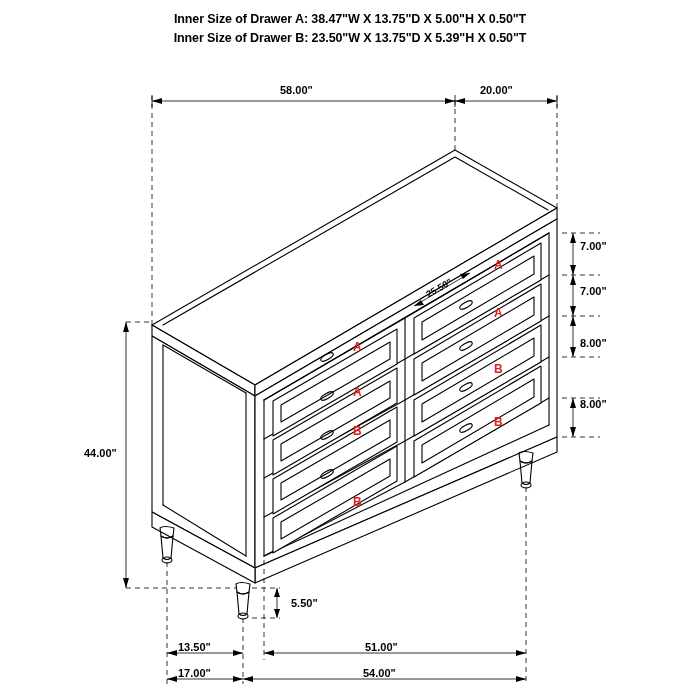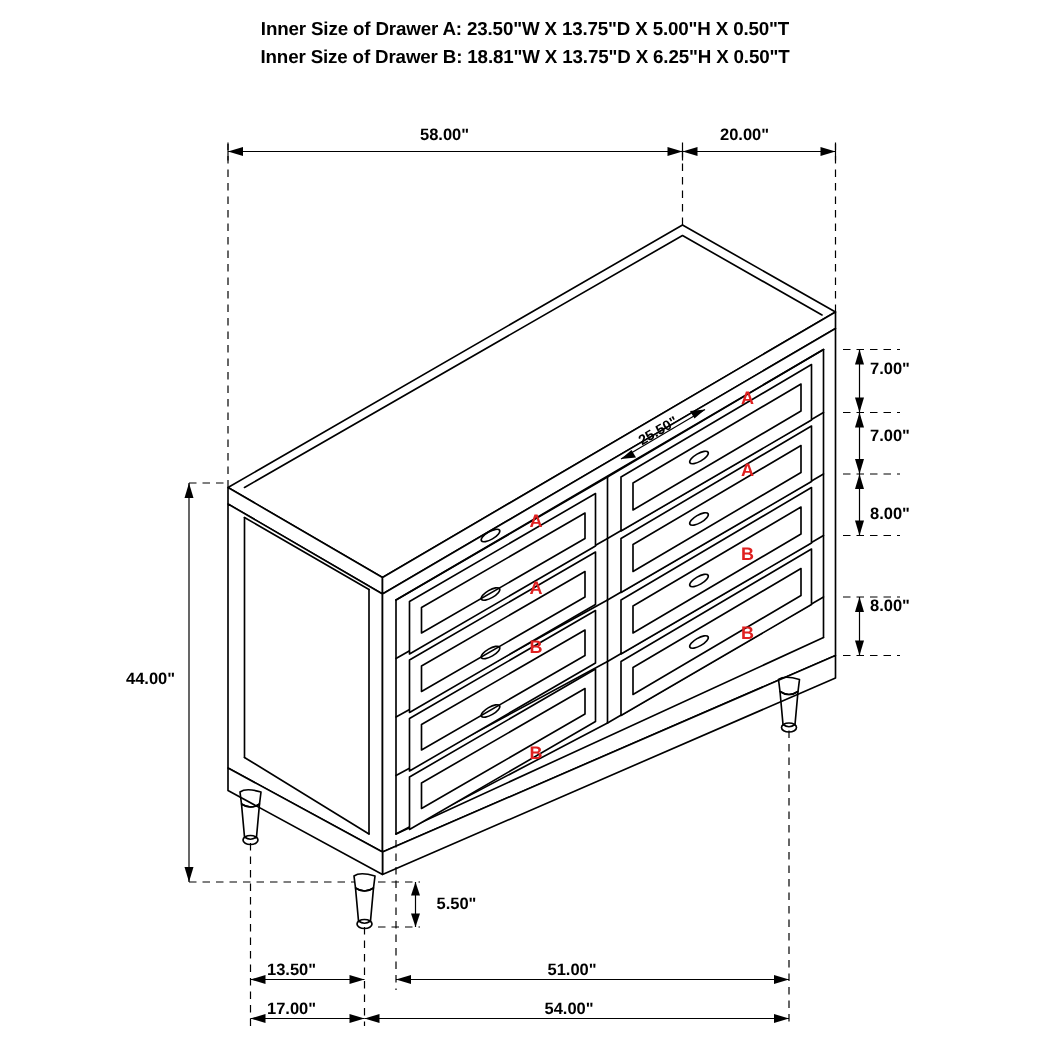--- a/index.html
+++ b/index.html
@@ -59,22 +59,22 @@
     font-weight: bold;
     color: #000;
     white-space: nowrap;
   }
 </style>
 </head>
 <body>
 
 <div id="stage">
 
-  <div class="hdr" id="hdr1">Inner Size of Drawer A: 23.50"W X 13.75"D X 5.00"H X 0.50"T</div>
-  <div class="hdr" id="hdr2">Inner Size of Drawer B: 18.81"W X 13.75"D X 6.25"H X 0.50"T</div>
+  <div class="hdr" id="hdr1">Inner Size of Drawer A: 38.47"W X 13.75"D X 5.00"H X 0.50"T</div>
+  <div class="hdr" id="hdr2">Inner Size of Drawer B: 23.50"W X 13.75"D X 5.39"H X 0.50"T</div>
 
   <svg class="layer" viewBox="0 0 700 700">
     <g fill="none" stroke="#000" stroke-width="1.1" stroke-linejoin="round" stroke-linecap="round">
 
       <polygon points="152,325 455,150 557,208 255,385" fill="#fff"></polygon>
 
       <polygon points="152,325 255,385 255,396 152,336" fill="#fff"></polygon>
       <polygon points="255,385 557,208 557,219 255,396" fill="#fff"></polygon>
 
       <polyline points="163,325 455,157 548,210"></polyline>

